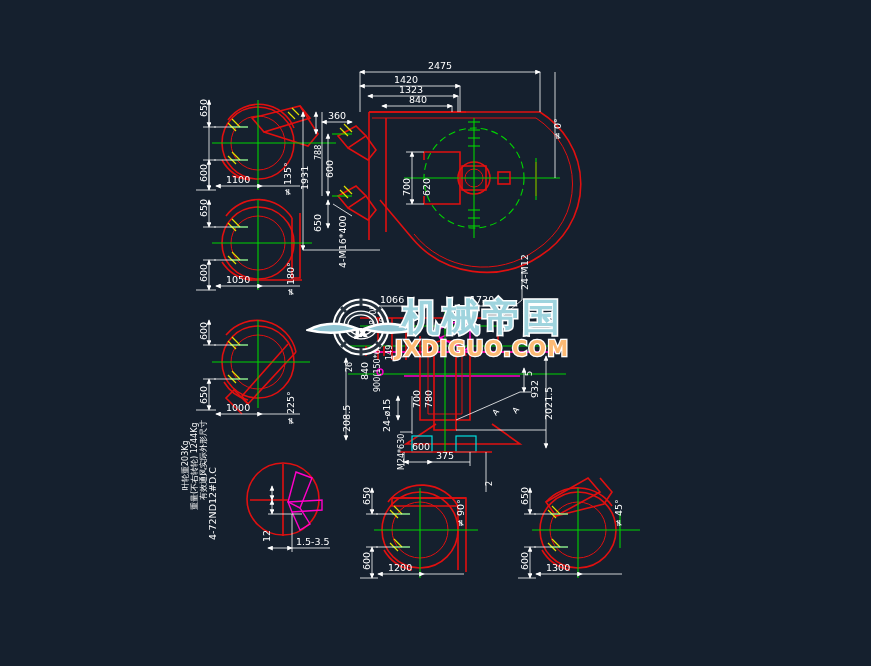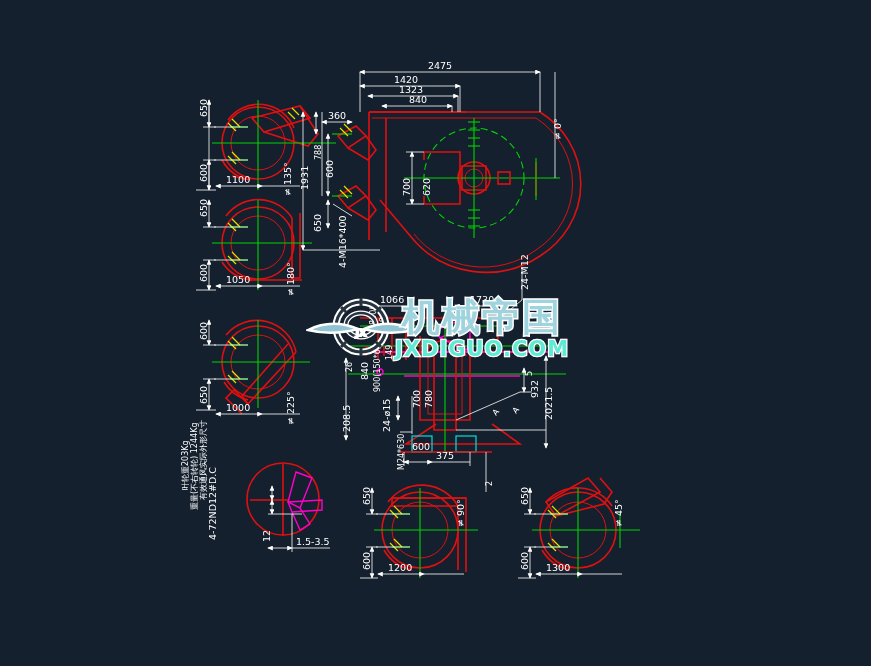--- a/index.html
+++ b/index.html
@@ -8,21 +8,21 @@
   #canvas{position:relative;width:871px;height:666px;background:#15202e;}
   #canvas svg{position:absolute;left:0;top:0;}
   .wm{position:absolute;pointer-events:none;text-align:center;}
   .wm-logo{left:306px;top:296px;width:110px;height:62px;}
   .wm-text{left:395px;top:297px;}
   .wm-cn{font-family:Liberation Sans, sans-serif;font-weight:bold;font-size:38px;
          color:#9fd4de;letter-spacing:2px;
          -webkit-text-stroke:3px #ffffff;paint-order:stroke fill;
          text-shadow:0 0 0 #fff;line-height:40px;}
   .wm-en{font-family:"DejaVu Sans",sans-serif;font-weight:bold;font-size:21px;
-         color:#5eead4;letter-spacing:1px;-webkit-text-stroke:2.5px #ffffff;
+         color:#fdba74;letter-spacing:1px;-webkit-text-stroke:2.5px #ffffff;
          paint-order:stroke fill;line-height:23px;margin-top:1px;}
 </style>
 </head>
 <body>
 
 <div id="canvas">
 
 <svg width="871" height="666" viewBox="0 0 871 666">
   <defs>
     <style>

